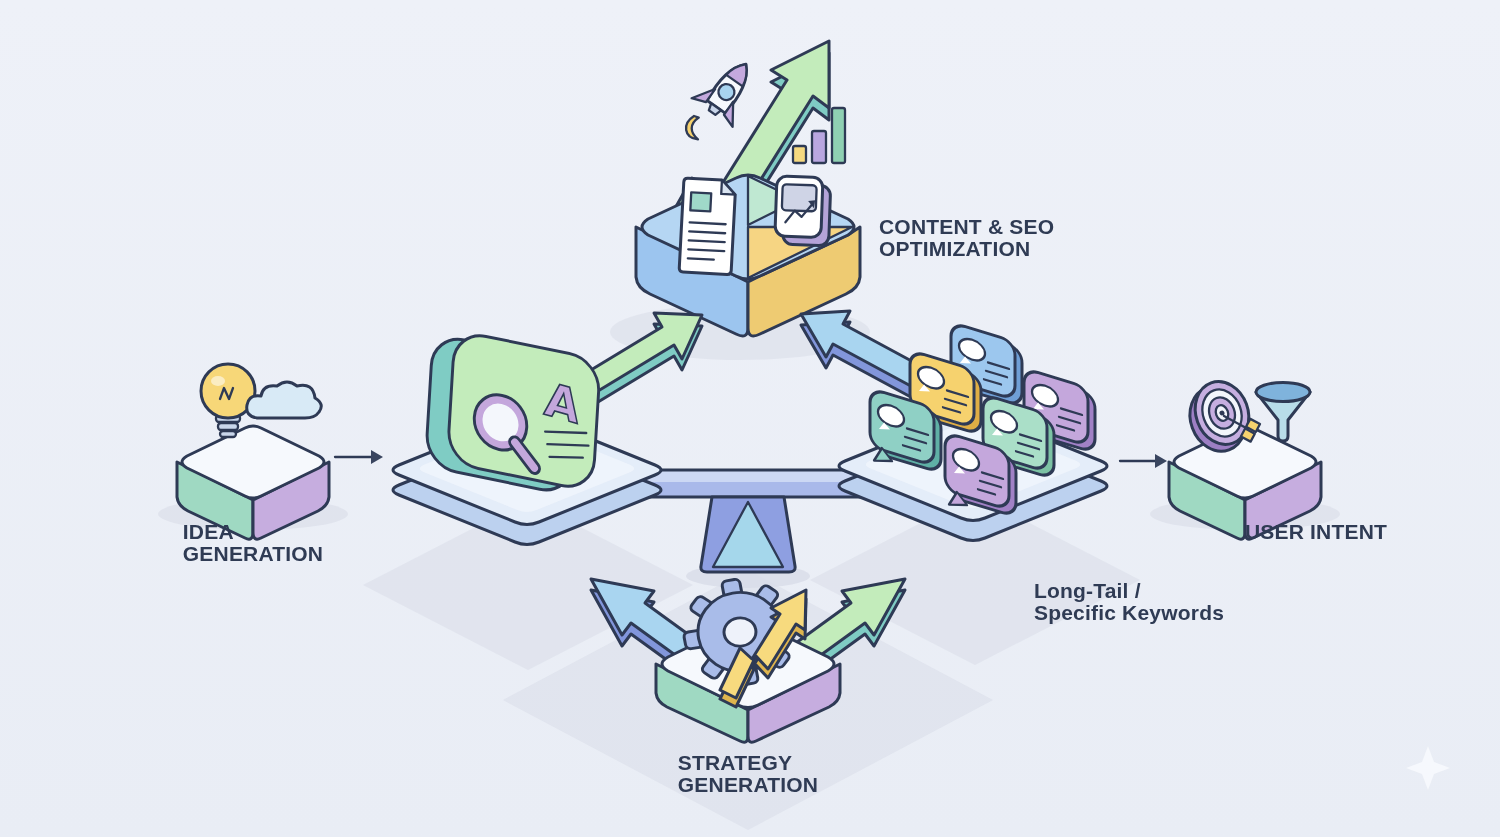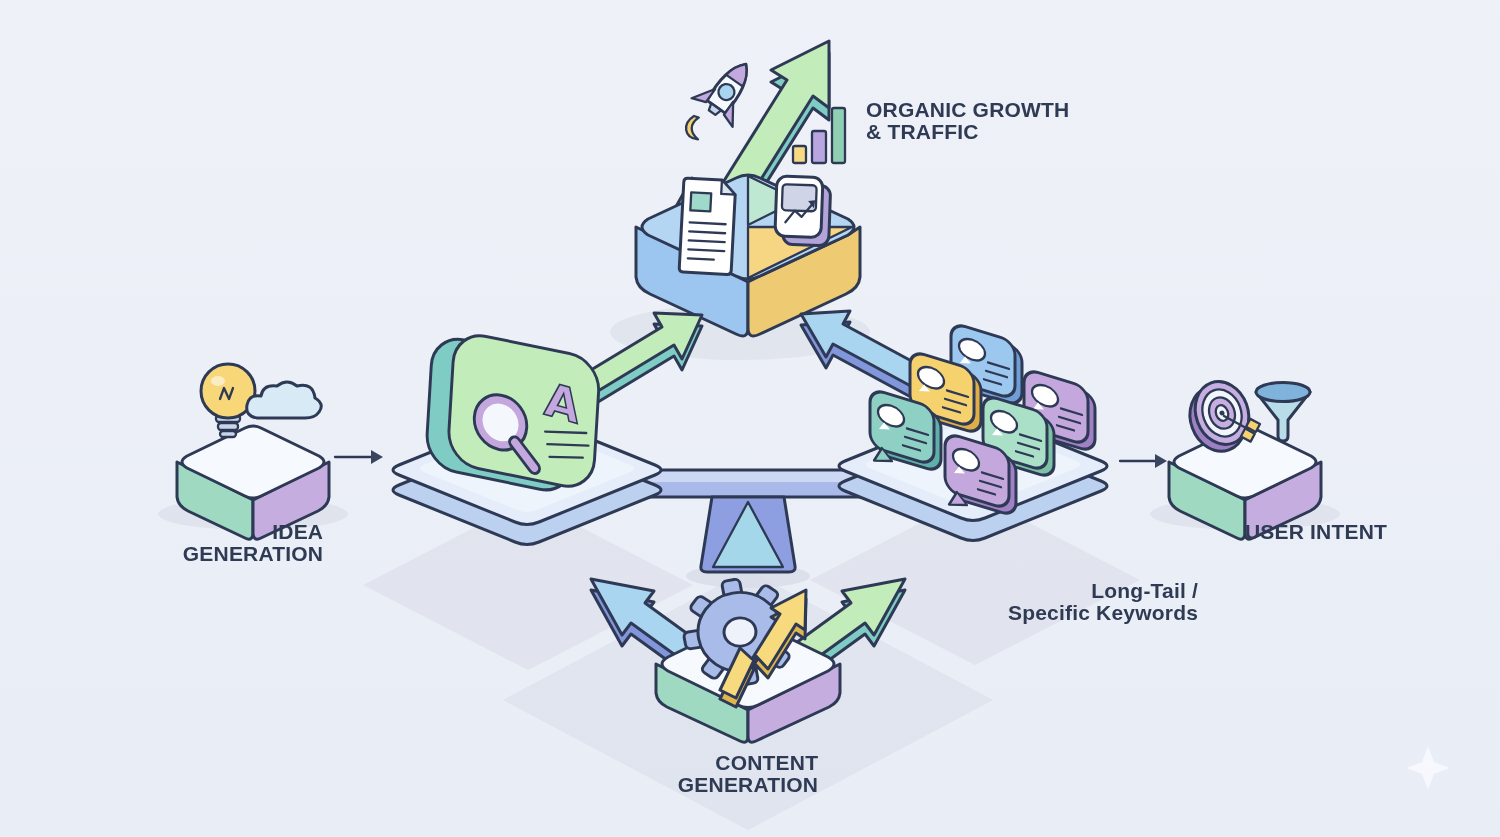--- a/index.html
+++ b/index.html
@@ -2,21 +2,21 @@
 <html style="--outline: #2e3a55; --text: #2f3b54; --background: #eef1f8; --green: #c3ecbb; --teal: #7fccc4; --blue: #9cc7ee; --yellow: #f6d26e; --purple: #c4a7dc; --glass: #e4edf9; --beam: #a9b9ea; --shadow: #d8dce8; --platform_top: #f6f9fd; --platform_teal: #9fd9c2; --platform_purple: #c6addf;"><head>
 <meta charset="utf-8">
 <style>
   html,body{margin:0;padding:0;}
   .stage{position:relative;width:1500px;height:837px;overflow:hidden;
          background:linear-gradient(180deg,var(--background,#eef1f8) 0%,#e9edf5 100%);
          font-family:"Liberation Sans",sans-serif;}
   svg{position:absolute;left:0;top:0;}
   .lbl{position:absolute;font:700 21px/22px "Liberation Sans",sans-serif;
        color:var(--text,#2f3b54);letter-spacing:.2px;white-space:nowrap;}
-  .ctr{transform:translateX(-50%);text-align:right;}
+  .ctr{transform:translateX(-50%);text-align:left;}
   
   .s{stroke:var(--outline,#2e3a55);stroke-width:3;stroke-linejoin:round;stroke-linecap:round;}
   .s2{stroke:var(--outline,#2e3a55);stroke-width:2.3;stroke-linejoin:round;stroke-linecap:round;}
   .nf{fill:none;}
   
   .f-glass{fill:var(--glass,#e4edf9)} .f-glassSide{fill:#bcd1ef} .f-glassHi{fill:#f1f6fc}
   .f-beamTop{fill:#ccd8f4} .f-beamFront{fill:var(--beam,#a9b9ea)}
   .f-fulF{fill:#a5d7eb} .f-fulS{fill:#8e9fe1}
   .f-white{fill:var(--platform_top,#f6f9fd)} .f-teal{fill:var(--platform_teal,#9fd9c2)} .f-purple{fill:var(--platform_purple,#c6addf)}
   .f-topBlue{fill:#b5d6f3} .f-topYellow{fill:#f6d583} .f-topTeal{fill:#bfe8d2}
@@ -267,32 +267,32 @@
     <path d="M 371,450 L 383,457 L 371,464 Z" fill="#39455f"></path>
   </g>
   <g>
     <line class="s2 nf" x1="1120" y1="461" x2="1156" y2="461"></line>
     <path d="M 1155,454 L 1167,461 L 1155,468 Z" fill="#39455f"></path>
   </g>
 
   <path transform="translate(1428,768)" fill="#f7f9fd" opacity="0.95" d="M 0,-22 L 6,-6 L 22,0 L 6,6 L 0,22 L -6,6 L -22,0 L -6,-6 Z"></path>
 </svg>
 
-<div class="lbl" style="left:866px;top:99px">
-  <span>ORGANIC GROWTH</span><br>
-  <span>&amp; TRAFFIC</span>
+<div class="lbl" style="left:879px;top:216px">
+  <span>CONTENT &amp; SEO</span><br>
+  <span>OPTIMIZATION</span>
 </div>
 <div class="lbl ctr" style="left:253px;top:521px">
   <span>IDEA</span><br>
   <span>GENERATION</span>
 </div>
 <div class="lbl ctr" style="left:1316px;top:521px">
   <span>USER INTENT</span>
 </div>
-<div class="lbl ctr" style="left:1103px;top:580px">
+<div class="lbl ctr" style="left:1129px;top:580px">
   <span>Long-Tail /</span><br>
   <span>Specific Keywords</span>
 </div>
 <div class="lbl ctr" style="left:748px;top:752px">
-  <span>CONTENT</span><br>
+  <span>STRATEGY</span><br>
   <span>GENERATION</span>
 </div>
 </div>
 
 </body></html>

